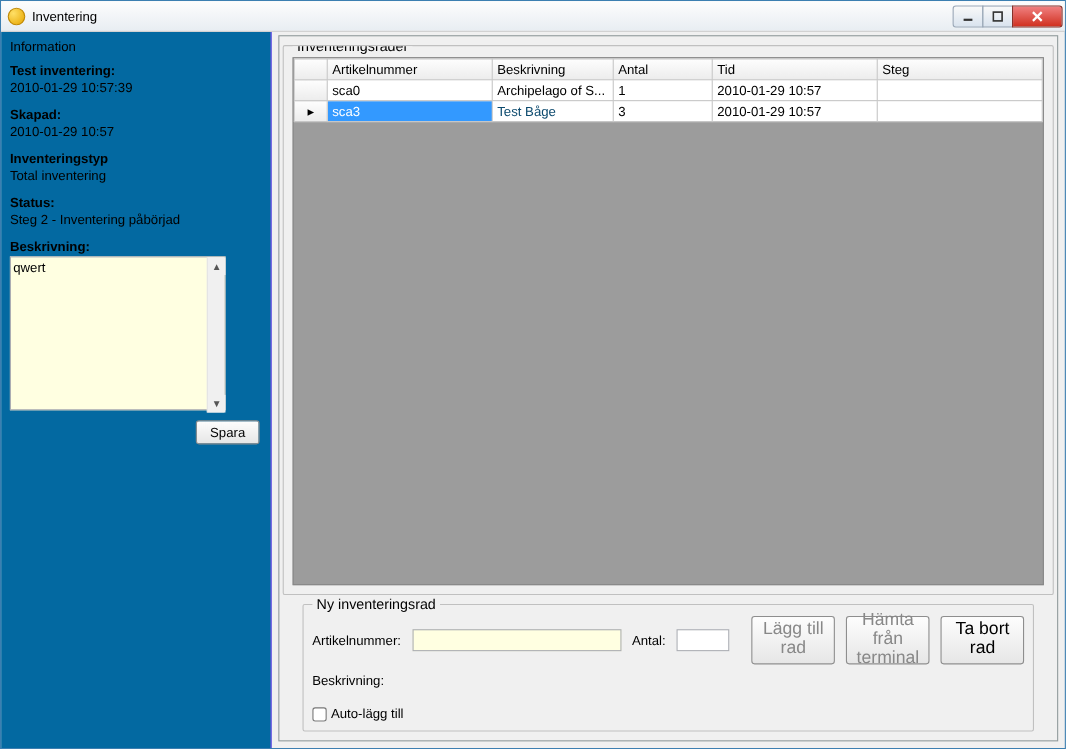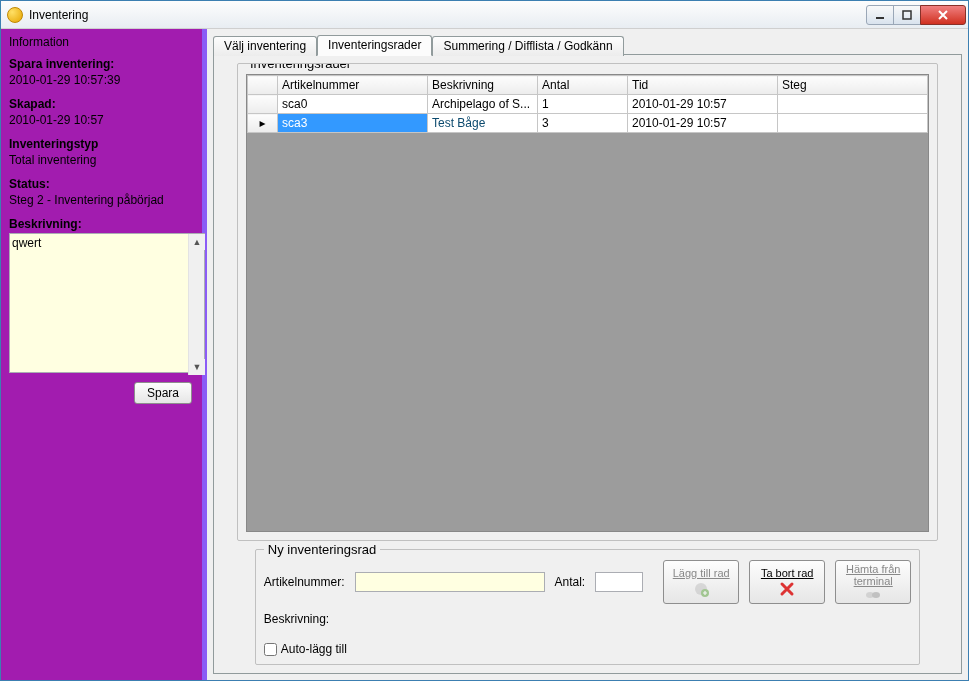--- a/index.html
+++ b/index.html
@@ -12,21 +12,21 @@
   .titlebar .app-icon { width: 16px; height: 16px; margin-right: 6px; border-radius: 50%; background: radial-gradient(circle at 30% 30%, #ffe066, #e6a500); border: 1px solid #c08800; }
   .titlebar .title-text { flex: 1; font-size: 12px; }
   .win-btns { display: flex; height: 20px; gap: 0; margin-right: 2px; }
   .win-btn { width: 28px; height: 20px; border: 1px solid #9aa7b7; background: linear-gradient(#f9f9f9,#d9e3ee); display:flex; align-items:center; justify-content:center; margin-left: -1px; }
   .win-btn.min { border-top-left-radius:3px; border-bottom-left-radius:3px; }
   .win-btn.close { width: 46px; background: linear-gradient(#f08080,#d03020); border-color:#883028; border-top-right-radius:3px; border-bottom-right-radius:3px; }
   .win-btn svg { display:block; }
 
   
   .content { flex:1; display:flex; overflow:hidden; }
-  .sidebar { width: 206px; border-right: 5px solid #8b5cf6; padding: 4px 8px 8px 8px; background:#a21caf; display:flex; flex-direction:column; }
+  .sidebar { width: 246px; border-right: 1px solid #8b5cf6; padding: 4px 8px 8px 8px; background:#0369a1; display:flex; flex-direction:column; }
   .sidebar h4 { margin: 2px 0 8px 0; font-weight: normal; font-size: 12px; }
   .info-block { margin-bottom: 10px; }
   .info-block .lbl { font-weight: bold; }
   .info-block .val { margin-top: 2px; }
   .desc-area { flex:0 0 auto; }
   .textarea-wrap { position:relative; width: 196px; }
   textarea.desc { width: 196px; height: 140px; resize: none; border:1px solid #abadb3; background:#ffffe1; font-family:inherit; font-size:12px; padding:2px; }
   .scroll-stub { position:absolute; right:1px; top:1px; bottom:1px; width:16px; background:#f0f0f0; border-left:1px solid #e3e3e3; }
   .scroll-stub .up, .scroll-stub .down { position:absolute; left:0; width:16px; height:16px; display:flex; align-items:center; justify-content:center; font-size:9px; color:#555; background:#f0f0f0; }
   .scroll-stub .up { top:0; }
@@ -62,21 +62,21 @@
   td.num { text-align:right; }
 
   
   .formrow { display:flex; align-items:center; gap:10px; }
   .formrow label { white-space:nowrap; }
   input.txt { border:1px solid #abadb3; height:20px; padding:1px 3px; font:inherit; }
   input.txt.yellow { background:#ffffe1; width:190px; }
   input.txt.small { width:48px; }
   .spacer { flex:1; }
   .bigbtn { width:76px; height:44px; border:1px solid #8e8e8e; border-radius:3px; background:linear-gradient(#fdfdfd,#e6e6e6); display:flex; flex-direction:column; align-items:center; justify-content:center; font:inherit; cursor:pointer; padding:2px; text-align:center; line-height:1.1; gap:2px; }
-  .bigbtn .btnlabel { font-size:11px;text-decoration:underline; }
+  .bigbtn .btnlabel { font-size:16px; }
   .bigbtn.disabled { color:#888; }
   .bigbtn.disabled svg { opacity:0.5; }
   .row2 { margin-top:8px; display:flex; align-items:center; gap:18px; }
   .chk { display:flex; align-items:center; gap:4px; }
   .chk input { margin:0; }
 </style>
 </head>
 <body>
 
 <div class="window">
@@ -102,21 +102,21 @@
       </div>
     </div>
   </div>
 
   <div class="content">
 
     <div class="sidebar">
       <h4>Information</h4>
 
       <div class="info-block">
-        <div class="lbl">Spara inventering:</div>
+        <div class="lbl">Test inventering:</div>
         <div class="val">2010-01-29 10:57:39</div>
       </div>
       <div class="info-block">
         <div class="lbl">Skapad:</div>
         <div class="val">2010-01-29 10:57</div>
       </div>
       <div class="info-block">
         <div class="lbl">Inventeringstyp</div>
         <div class="val">Total inventering</div>
       </div>
@@ -134,25 +134,20 @@
             <div class="down">▼</div>
           </div>
         </div>
         <div class="save-row">
           <button class="std">Spara</button>
         </div>
       </div>
     </div>
 
     <div class="main">
-      <div class="tabs">
-        <div class="tab">Välj inventering</div>
-        <div class="tab active">Inventeringsrader</div>
-        <div class="tab">Summering / Difflista / Godkänn</div>
-      </div>
 
       <div class="tabpage">
 
         <div class="group grid">
           <span class="legend">Inventeringsrader</span>
           <div class="gridwrap">
             <table class="dg">
               <colgroup>
                 <col style="width:30px">
                   <col class="c-art">
@@ -202,33 +197,33 @@
             <input class="txt small" value="" style="">
             <div class="spacer"></div>
             <button class="bigbtn disabled">
               <span class="btnlabel">Lägg till rad</span>
               <svg width="16" height="16">
                 <circle cx="8" cy="8" r="6" fill="#bfbfbf"></circle>
                 <circle cx="12" cy="12" r="4" fill="#5aa23a"></circle>
                 <path d="M12 10 v4 M10 12 h4" stroke="#fff" stroke-width="1.2"></path>
               </svg>
             </button>
-            <button class="bigbtn">
-              <span class="btnlabel">Ta bort rad</span>
-              <svg width="16" height="16">
-                <path d="M3 3 L13 13 M13 3 L3 13" stroke="#d33" stroke-width="3" stroke-linecap="round"></path>
-              </svg>
-            </button>
             <button class="bigbtn disabled">
               <span class="btnlabel">Hämta från terminal</span>
               <svg width="16" height="12">
                 <ellipse cx="5" cy="6" rx="4" ry="3" fill="#bbb"></ellipse>
                 <ellipse cx="11" cy="6" rx="4" ry="3" fill="#999"></ellipse>
               </svg>
             </button>
+            <button class="bigbtn">
+              <span class="btnlabel">Ta bort rad</span>
+              <svg width="16" height="16">
+                <path d="M3 3 L13 13 M13 3 L3 13" stroke="#d33" stroke-width="3" stroke-linecap="round"></path>
+              </svg>
+            </button>
           </div>
           <div class="row2">
             <label>Beskrivning:</label>
           </div>
           <div class="row2" style="margin-top:16px;">
             <div class="chk">
               <input type="checkbox" style="">
               <label>Auto-lägg till</label>
             </div>
           </div>

